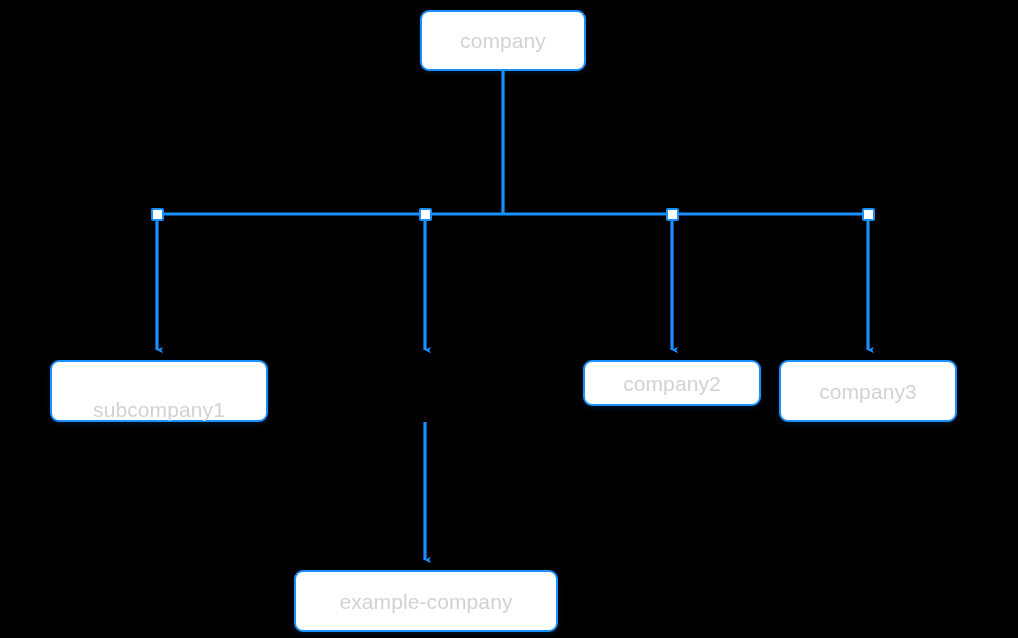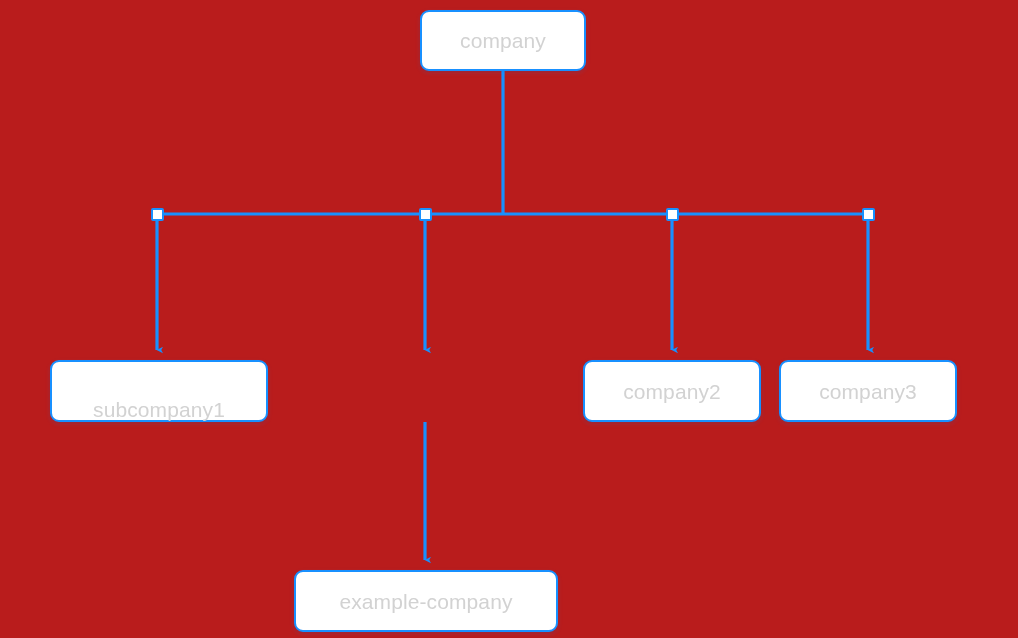--- a/index.html
+++ b/index.html
@@ -10,21 +10,21 @@
   body {
     font-family: "Liberation Sans", "DejaVu Sans", sans-serif;
     width: 1018px;
     height: 638px;
     overflow: hidden;
   }
   #canvas {
     position: relative;
     width: 1018px;
     height: 638px;
-    background: #b91c1c;
+    background: #000000;
     overflow: hidden;
   }
   #edge-layer {
     position: absolute;
     left: 0;
     top: 0;
     width: 1018px;
     height: 638px;
     pointer-events: none;
   }
@@ -90,21 +90,21 @@
 
   <div class="node" style="left:420px; top:10px; width:166px; height:61px;">
     <span class="node-label">company</span>
   </div>
 
   <div class="node" style="left:50px; top:360px; width:218px; height:62px;align-items:flex-end;">
     <span class="node-label">subcompany1</span>
   </div>
 
 
-  <div class="node" style="left:583px; top:360px; width:178px; height:62px;">
+  <div class="node" style="left:583px; top:360px; width:178px; height:46px;">
     <span class="node-label">company2</span>
   </div>
 
   <div class="node" style="left:779px; top:360px; width:178px; height:62px;">
     <span class="node-label">company3</span>
   </div>
 
   <div class="node" style="left:294px; top:570px; width:264px; height:62px;justify-content:center;">
     <span class="node-label">example-company</span>
   </div>

